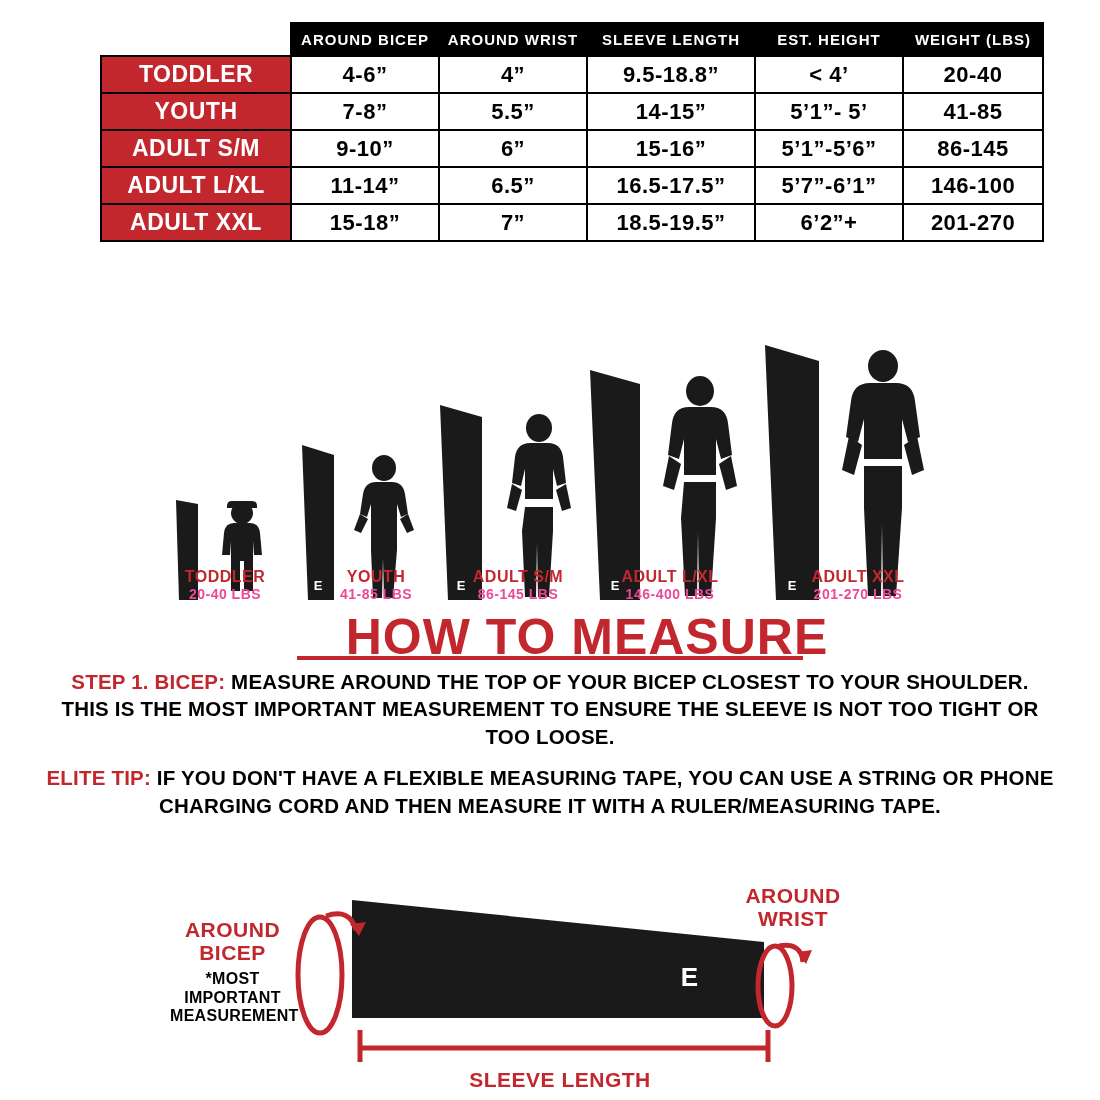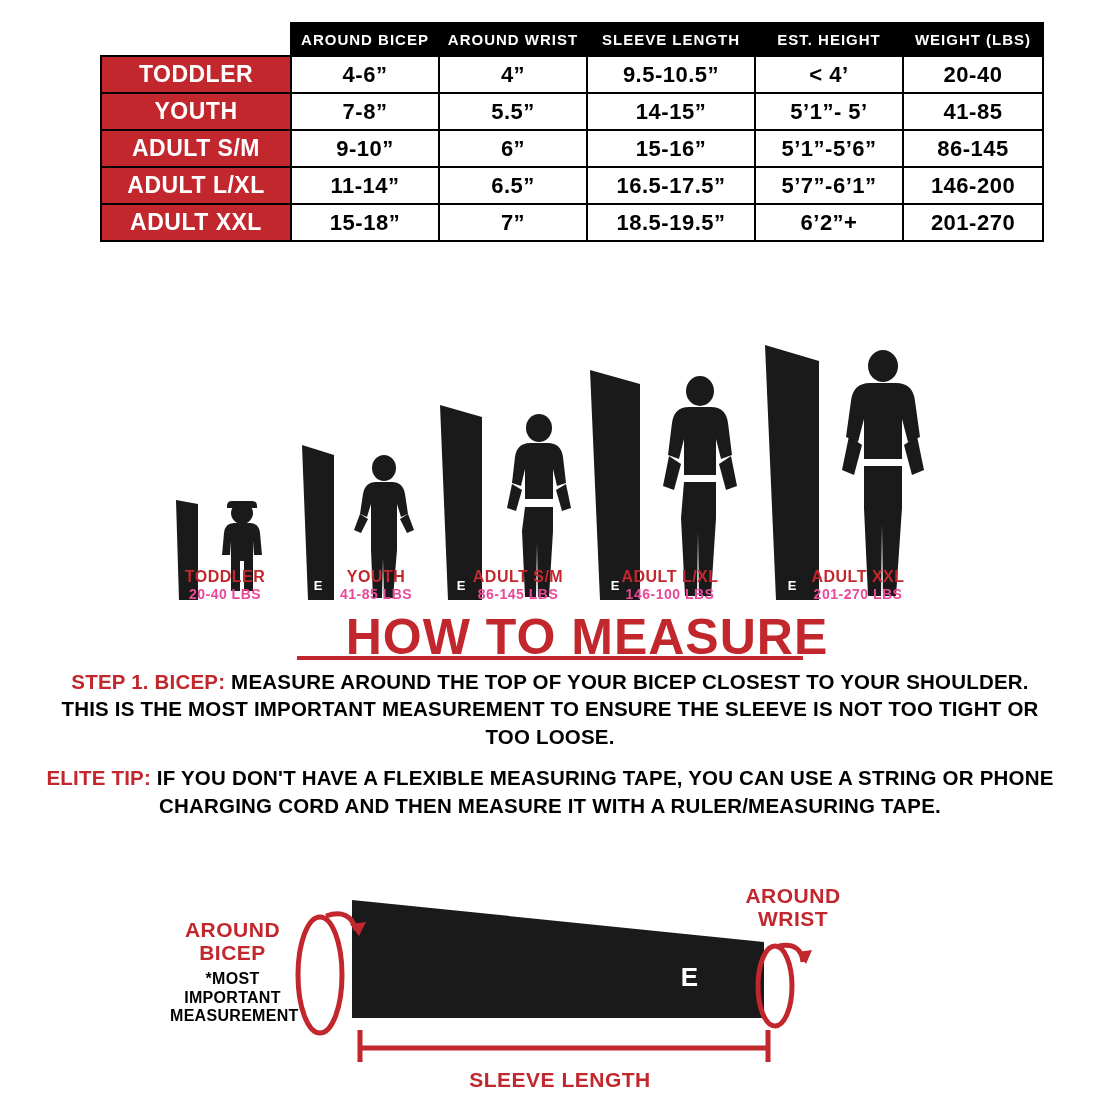--- a/index.html
+++ b/index.html
@@ -292,21 +292,21 @@
           <th>SLEEVE LENGTH</th>
           <th>EST. HEIGHT</th>
           <th>WEIGHT (LBS)</th>
         </tr>
       </thead>
       <tbody>
         <tr>
           <td class="rowhead">TODDLER</td>
           <td class="val">4-6”</td>
           <td class="val">4”</td>
-          <td class="val">9.5-10.5”</td>
+          <td class="val">9.5-18.8”</td>
           <td class="val">&lt; 4’</td>
           <td class="val">20-40</td>
         </tr>
         <tr>
           <td class="rowhead">YOUTH</td>
           <td class="val">7-8”</td>
           <td class="val">5.5”</td>
           <td class="val">14-15”</td>
           <td class="val">5’1”- 5’</td>
           <td class="val">41-85</td>
@@ -318,21 +318,21 @@
           <td class="val">15-16”</td>
           <td class="val">5’1”-5’6”</td>
           <td class="val">86-145</td>
         </tr>
         <tr>
           <td class="rowhead">ADULT L/XL</td>
           <td class="val">11-14”</td>
           <td class="val">6.5”</td>
           <td class="val">16.5-17.5”</td>
           <td class="val">5’7”-6’1”</td>
-          <td class="val">146-200</td>
+          <td class="val">146-100</td>
         </tr>
         <tr>
           <td class="rowhead">ADULT XXL</td>
           <td class="val">15-18”</td>
           <td class="val">7”</td>
           <td class="val">18.5-19.5”</td>
           <td class="val">6’2”+</td>
           <td class="val">201-270</td>
         </tr>
       </tbody>
@@ -423,21 +423,21 @@
     <div class="lbl" style="left:146px;">
       <span class="size">YOUTH</span>
       <span class="wt">41-85 LBS</span>
     </div>
     <div class="lbl" style="left:288px;">
       <span class="size">ADULT S/M</span>
       <span class="wt">86-145 LBS</span>
     </div>
     <div class="lbl" style="left:440px;">
       <span class="size">ADULT L/XL</span>
-      <span class="wt">146-100 LBS</span>
+      <span class="wt">146-400 LBS</span>
     </div>
     <div class="lbl" style="left:628px;">
       <span class="size">ADULT XXL</span>
       <span class="wt">201-270 LBS</span>
     </div>
   </div>
 
   <div class="htm">HOW TO MEASURE</div>
   <div class="htm-underline"></div>
 

